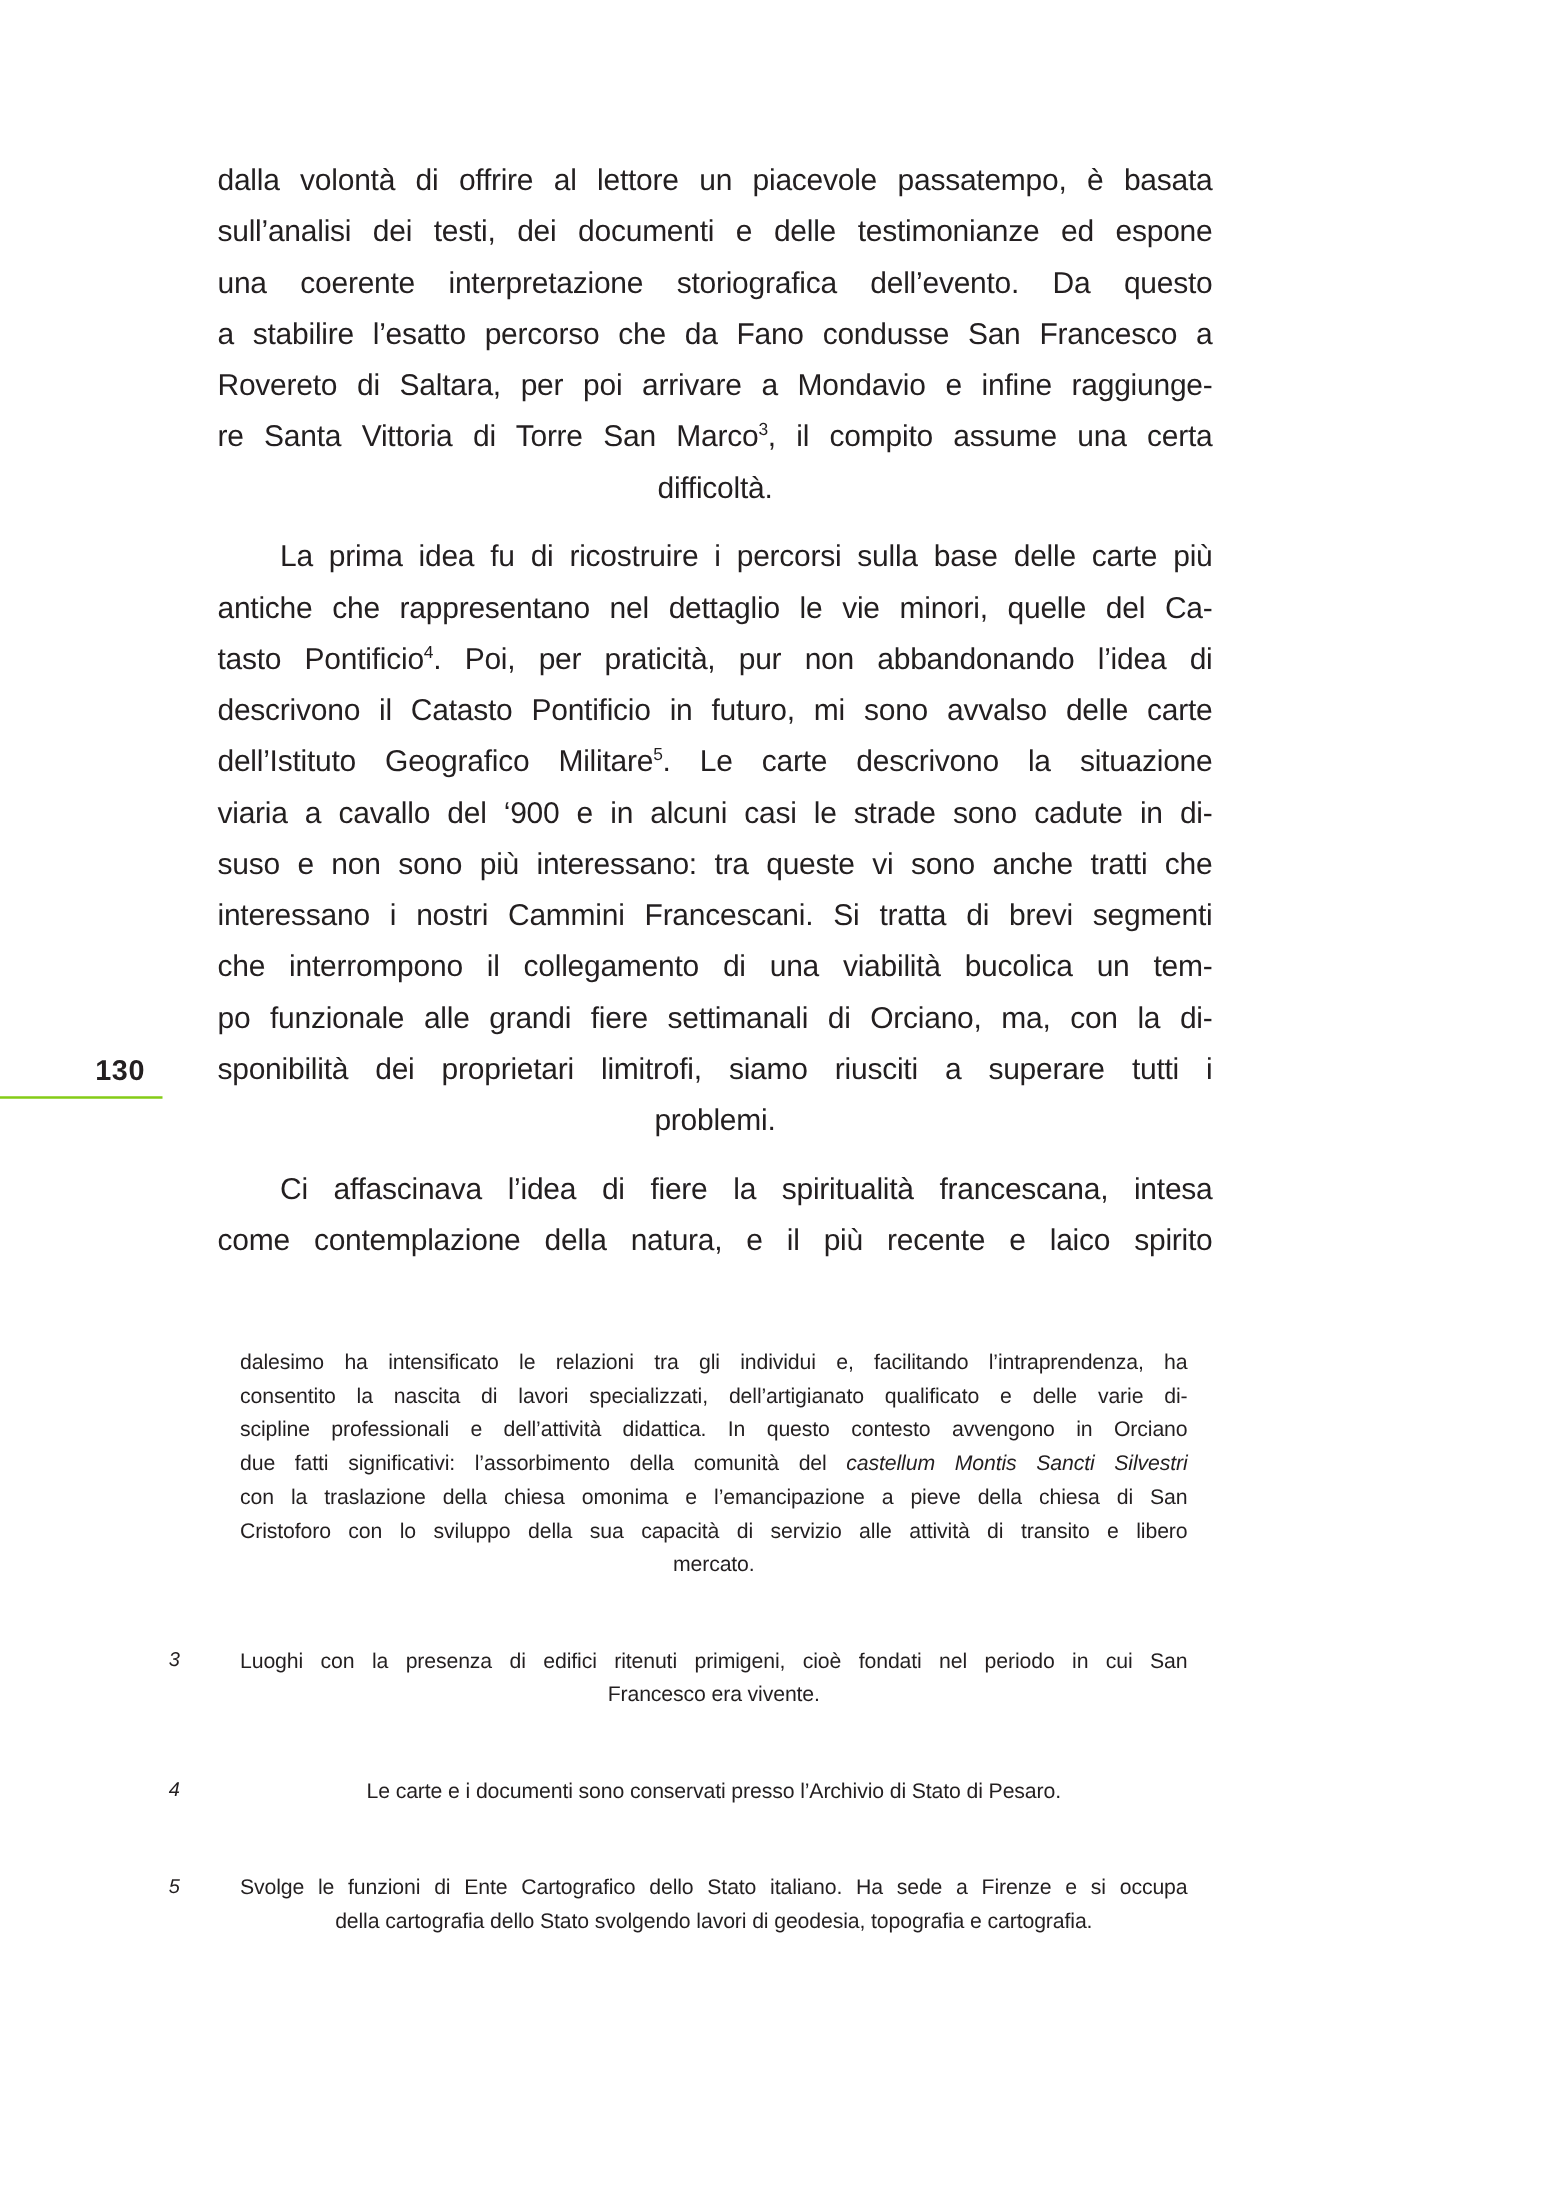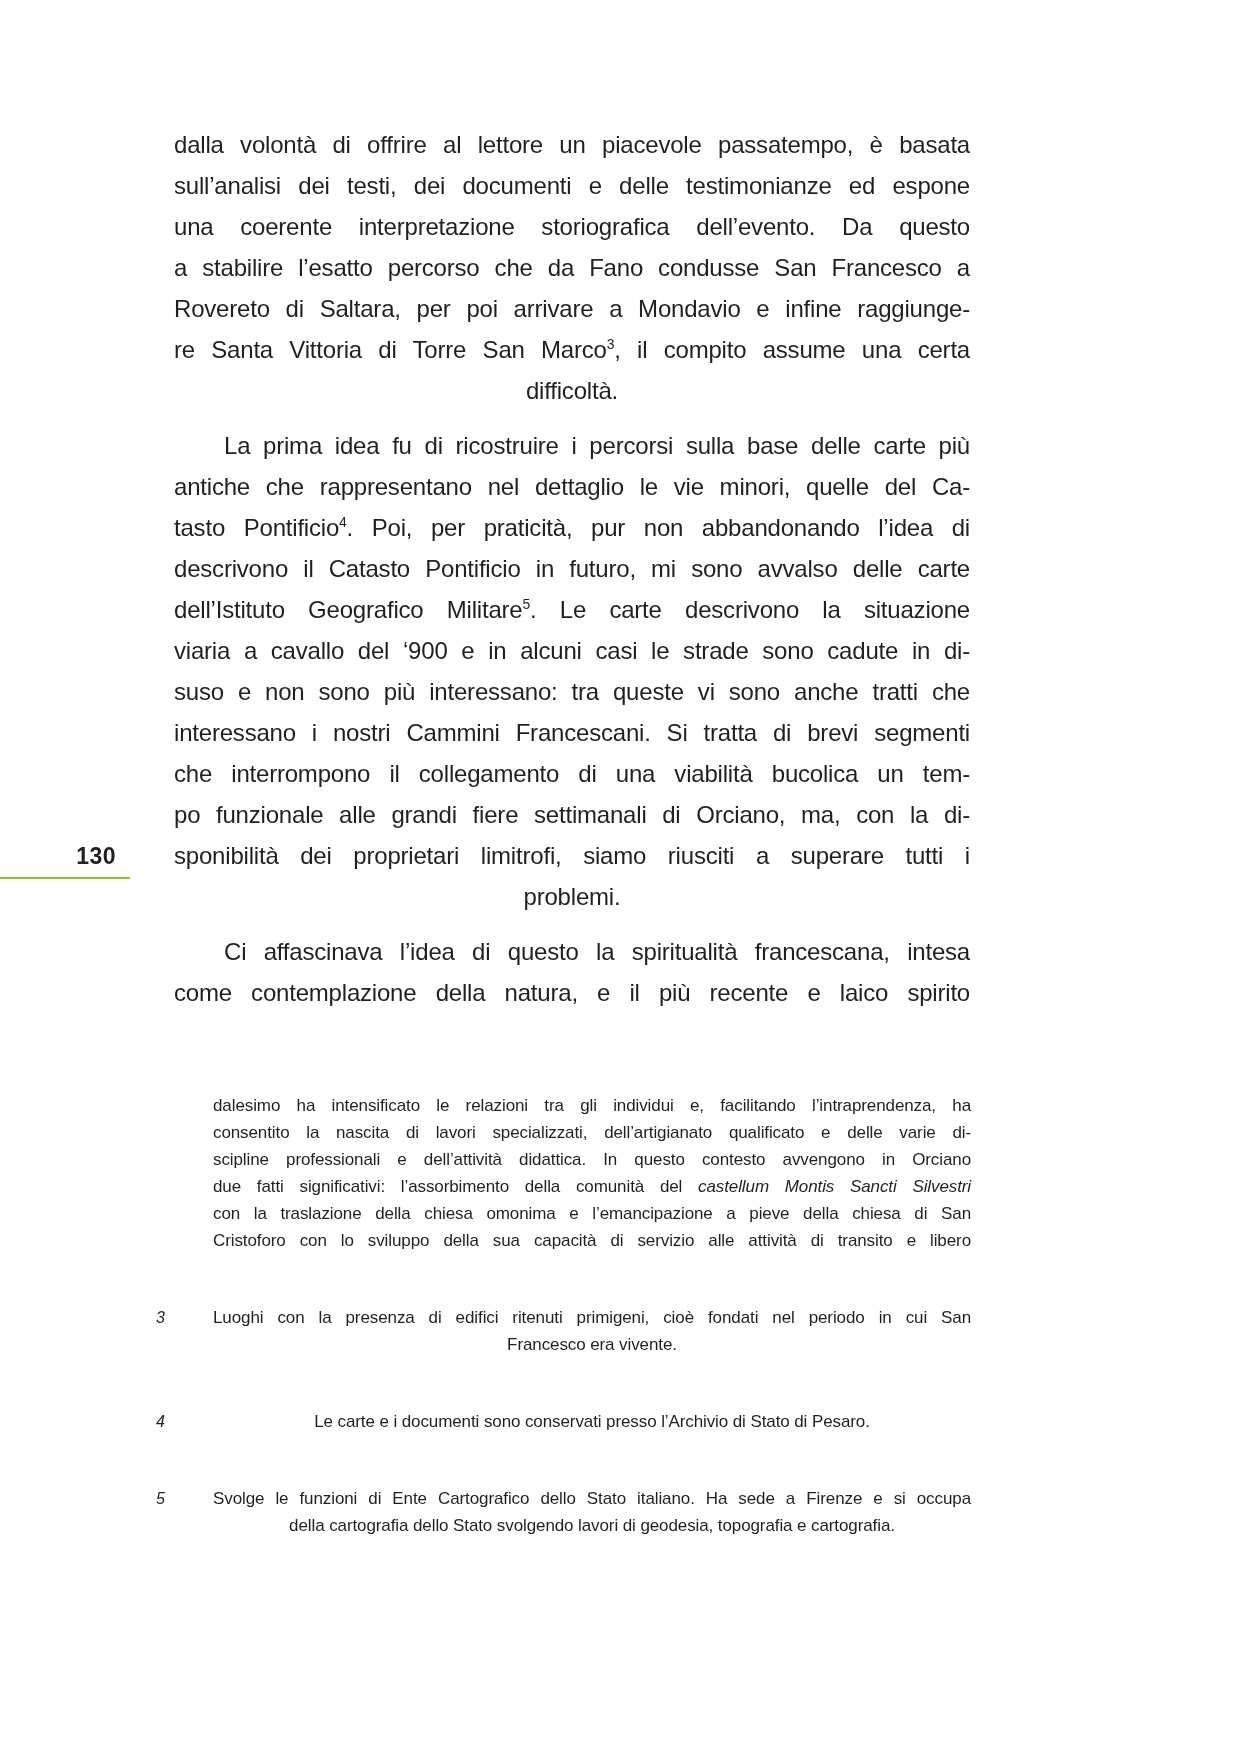--- a/index.html
+++ b/index.html
@@ -25,21 +25,21 @@
   
   .main-text { position:absolute; left:150px; top:124px; width:820px; }
   .para { margin:0 0 14px 0; }
   .main-text .line { font-size:24px; line-height:41px; letter-spacing:-0.2px;margin-left:24px; }
   .line { text-align:center; white-space:normal; }
   .line.j { text-align:justify; text-align-last:justify; -moz-text-align-last:justify; }
   .line.ind { text-indent:50px; }
   sup { font-size:58%; line-height:0; vertical-align:super; }
 
   
-  .footnotes { position:absolute; left:156px; top:1076px; width:820px;margin-top:16px; }
+  .footnotes { position:absolute; left:135px; top:1076px; width:820px; }
   .fn-cont { margin-left:57px; width:758px; margin-bottom:50px; }
   .fn { display:flex; margin-bottom:50px; }
   .fn-num { width:57px; flex:0 0 57px; font-style:italic; font-size:16px; line-height:27px; }
   .fn-text { width:758px; }
   .footnotes .line { font-size:17px; line-height:27px; letter-spacing:-0.1px; }
 </style>
 </head>
 <body>
 
 <div class="page">
@@ -66,34 +66,35 @@
         <div class="line j">dell’Istituto Geografico Militare<sup>5</sup>. Le carte descrivono la situazione</div>
         <div class="line j">viaria a cavallo del ‘900 e in alcuni casi le strade sono cadute in di-</div>
         <div class="line j">suso e non sono più interessano: tra queste vi sono anche tratti che</div>
         <div class="line j">interessano i nostri Cammini Francescani. Si tratta di brevi segmenti</div>
         <div class="line j">che interrompono il collegamento di una viabilità bucolica un tem-</div>
         <div class="line j">po funzionale alle grandi fiere settimanali di Orciano, ma, con la di-</div>
         <div class="line j">sponibilità dei proprietari limitrofi, siamo riusciti a superare tutti i</div>
         <div class="line">problemi.</div>
       </div>
     <div class="para">
-        <div class="line j ind">Ci affascinava l’idea di questo la spiritualità francescana, intesa</div>
+        <div class="line j ind">Ci affascinava l’idea di fiere la spiritualità francescana, intesa</div>
         <div class="line j">come contemplazione della natura, e il più recente e laico spirito</div>
       </div>
   </div>
 
   <div class="footnotes">
 
     <div class="fn-cont">
         <div class="line j">dalesimo ha intensificato le relazioni tra gli individui e, facilitando l’intraprendenza, ha</div>
         <div class="line j">consentito la nascita di lavori specializzati, dell’artigianato qualificato e delle varie di-</div>
         <div class="line j">scipline professionali e dell’attività didattica. In questo contesto avvengono in Orciano</div>
         <div class="line j">due fatti significativi: l’assorbimento della comunità del <i>castellum Montis Sancti Silvestri</i></div>
         <div class="line j">con la traslazione della chiesa omonima e l’emancipazione a pieve della chiesa di San</div>
         <div class="line j">Cristoforo con lo sviluppo della sua capacità di servizio alle attività di transito e libero</div>
+        <div class="line">mercato.</div>
       </div>
 
     <div class="fn">
       <div class="fn-num">3</div>
       <div class="fn-text">
           <div class="line j">Luoghi con la presenza di edifici ritenuti primigeni, cioè fondati nel periodo in cui San</div>
           <div class="line">Francesco era vivente.</div>
         </div>
     </div>
 

